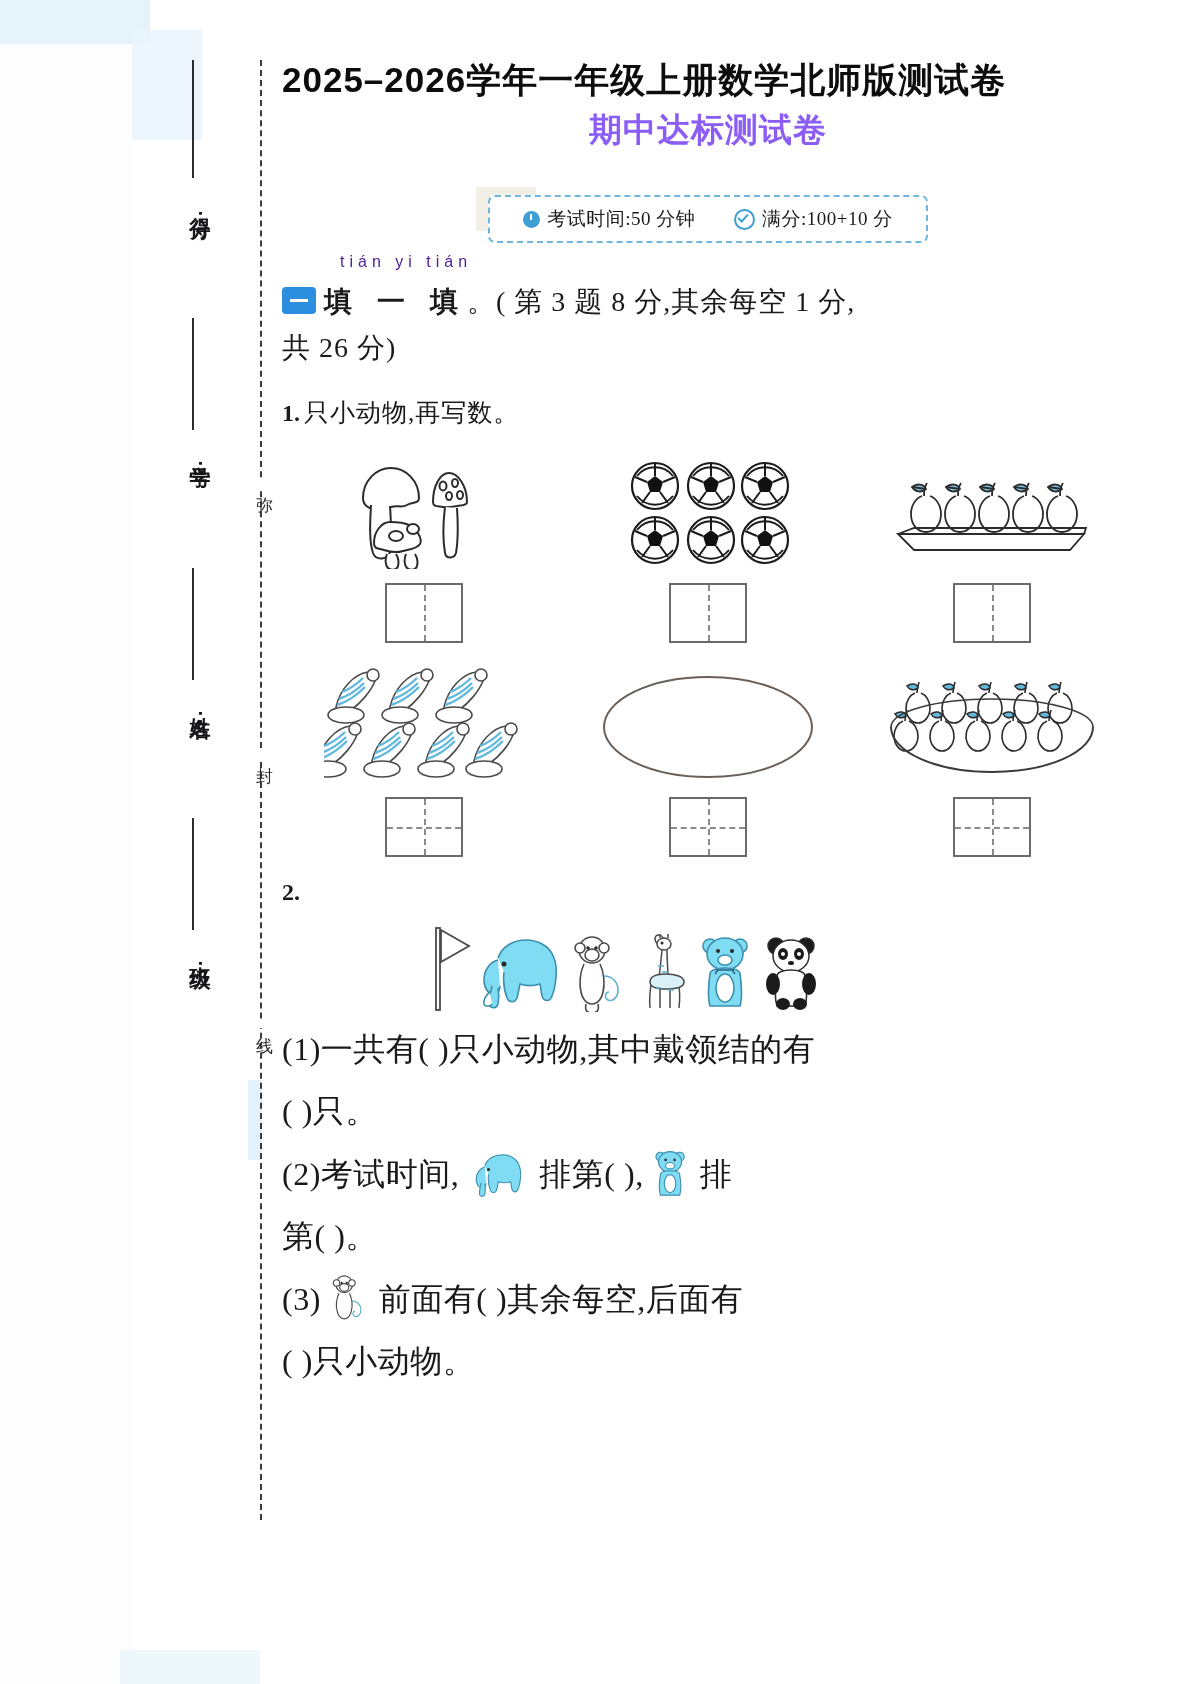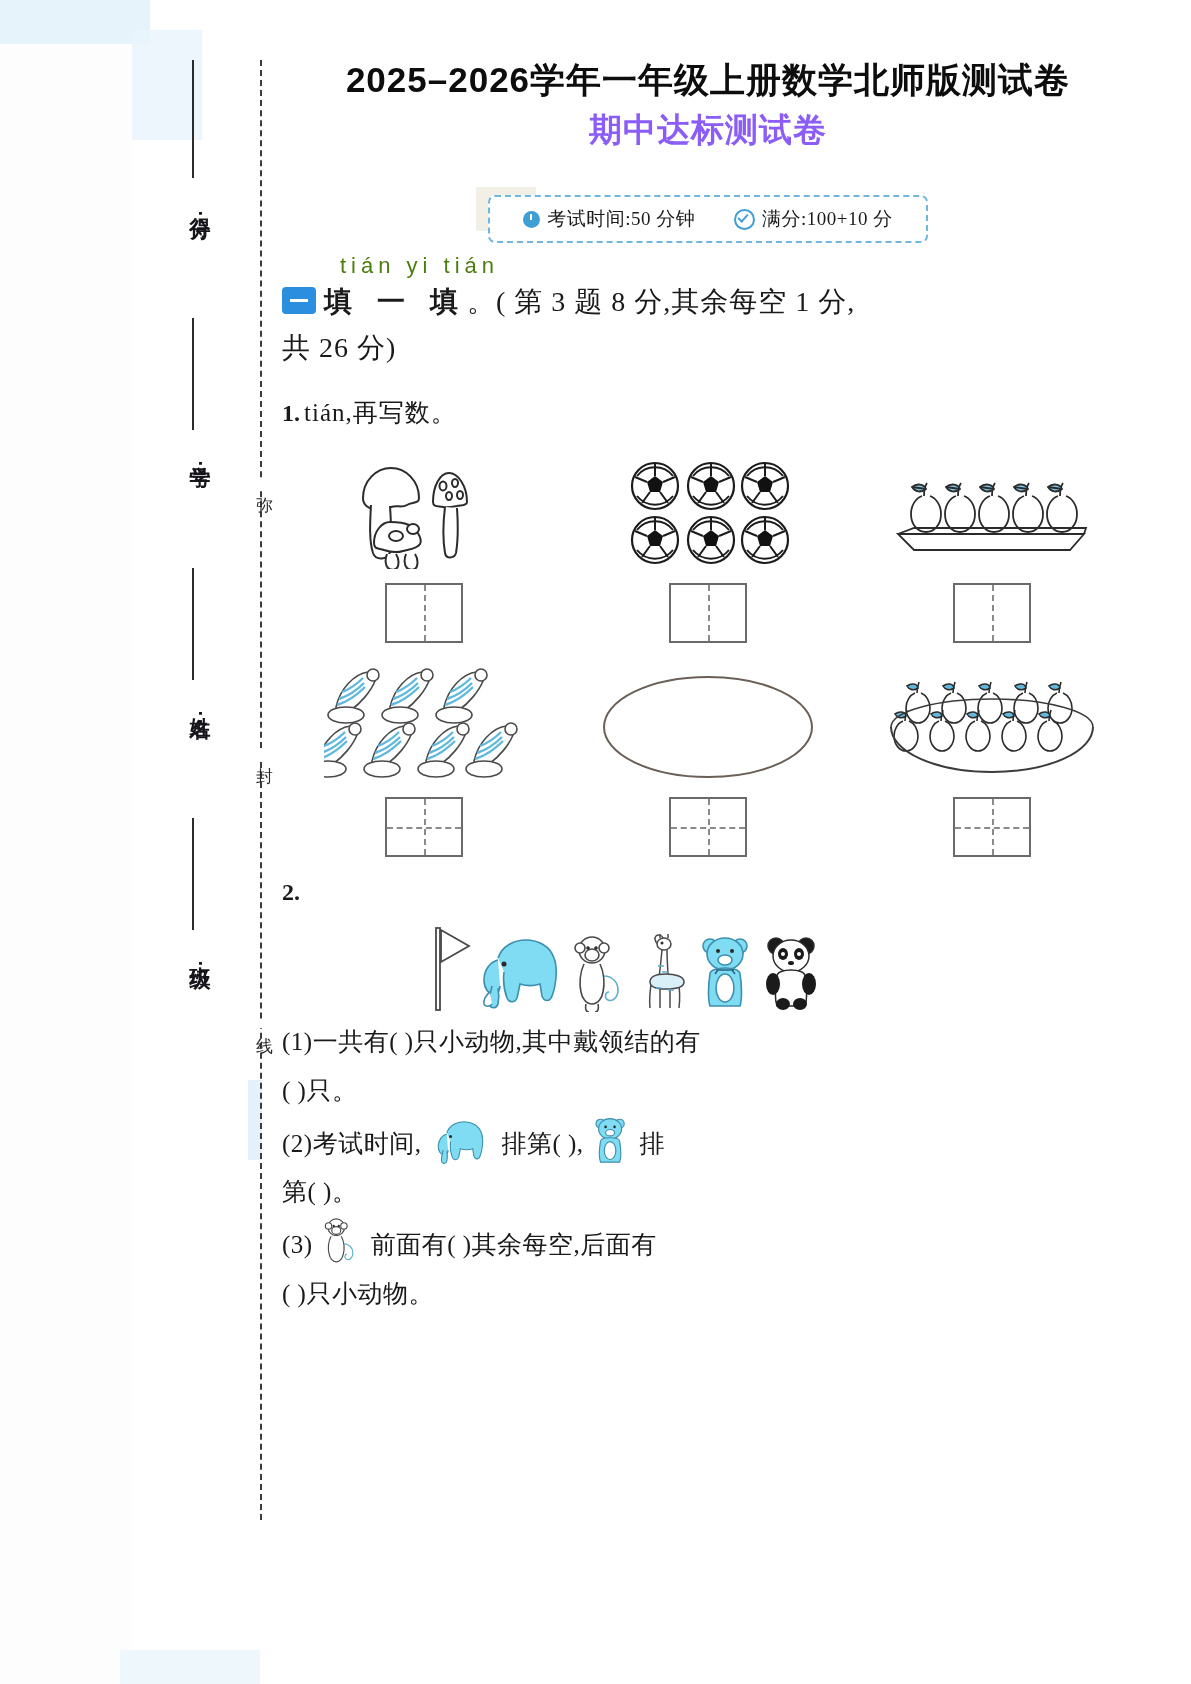--- a/index.html
+++ b/index.html
@@ -95,21 +95,20 @@
     padding: 4px 0;
   }
 
   
   .sheet {
     position: absolute;
     left: 282px; top: 56px;
     width: 852px;
   }
   .doc-title {
-    text-align: center;
     font-family: "Liberation Sans", sans-serif;
     font-weight: bold;
     font-size: 35px;
     letter-spacing: 1px;
     line-height: 1.38;
     color: #0d0d0d;
   }
   .doc-subtitle {
     text-align: center;
     font-family: "Liberation Sans", sans-serif;
@@ -173,23 +172,23 @@
 
   
   .section-head {
     margin-top: 36px;
     position: relative;
   }
   .pinyin {
     position: absolute;
     left: 58px; top: -26px;
     font-family: "Liberation Sans", sans-serif;
-    font-size: 22px;
+    font-size: 16px;
     letter-spacing: 5px;
-    color: #4d7c0f;
+    color: #4c1d95;
   }
   .sec-line {
     font-size: 28px;
     line-height: 1.62;
     letter-spacing: 1px;
   }
   .sec-badge {
     display: inline-block;
     width: 34px; height: 27px;
     background: #2b8ede;
@@ -250,21 +249,21 @@
   }
   .tianzige.cross::after {
     content: "";
     position: absolute;
     top: 50%; left: 0;
     width: 100%;
     border-top: 2px dashed #8a8a8a;
   }
 
   .qtext-line {
-    font-size: 25px;
+    font-size: 32px;
     line-height: 1.95;
     letter-spacing: .5px;
   }
   .inline-pic { vertical-align: -14px; margin: 0 6px; }
 
   .animals-row {
     display: flex;
     align-items: flex-end;
     gap: 6px;
     margin: 14px 0 6px 150px;
@@ -321,21 +320,21 @@
   <div class="section-head">
     <div class="pinyin">tián  yi  tián</div>
     <div class="sec-line">
       <span class="sec-badge"></span><span class="sec-title">填 一 填</span><span>。( 第 3 题 8 分,其余每空 1 分,</span>
     </div>
     <div class="sec-line">共 26 分)</div>
   </div>
 
   <div class="q">
     <span class="q-label">1.</span>
-    <span class="q-text">tián,再写数。</span>
+    <span class="q-text">只小动物,再写数。</span>
 
     
     <div class="pic-row">
       <div class="pic-cell">
         <svg width="150" height="115" viewBox="0 0 150 115">
           <g fill="#fff" stroke="#2b2b2b" stroke-width="2">
             <path d="M14 44c0-17 13-30 28-30s28 13 28 30c0 6-7 4-12 7-5 3-10 0-16 2-6 2-10 5-16 3-6-2-12-4-12-12z"></path>
             <path d="M22 51c-1 18-2 36 2 48 3 8 15 7 17-1 2-12 1-31 0-46"></path>
             <path d="M41 68c-8 0-16 9-16 21 0 7 5 5 10 7 6 2 13 3 19 1 7-2 14-2 17-7 3-6-4-15-11-19-6-3-13-3-19-3z"></path>
             <ellipse cx="47" cy="82" rx="7" ry="5"></ellipse>

